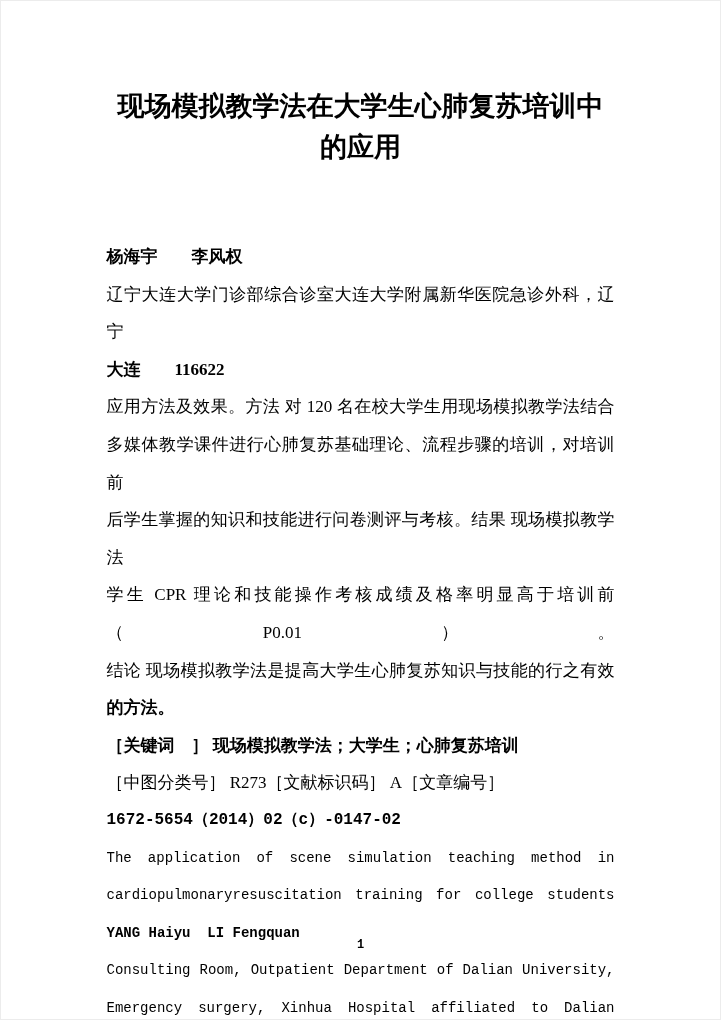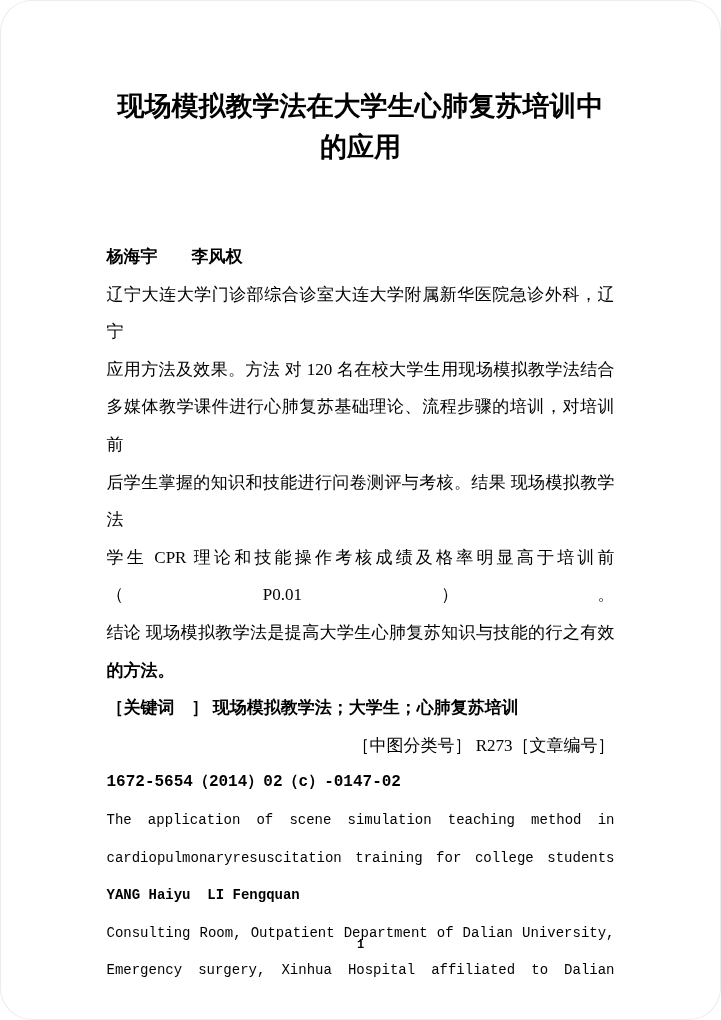--- a/index.html
+++ b/index.html
@@ -6,21 +6,20 @@
   html, body { background: #ffffff; }
   .page {
     width: 721px;
     height: 1020px;
     background: #ffffff;
     position: relative;
     overflow: hidden;
     color: #000000;
     font-family: "Liberation Serif", "DejaVu Serif", serif;
     box-shadow: inset 0 0 0 1px #ececec;
-    border-radius: 32px;
   }
   .title-block {
     padding-top: 86px;
     text-align: center;
     font-weight: bold;
     font-size: 27px;
     line-height: 41px;
   }
   .content {
     width: 508px;
@@ -30,23 +29,22 @@
   .line { line-height: 37.6px; }
   
   .j { text-align: justify; text-align-last: justify; }
   
   .l { text-align: left; white-space: pre-wrap; font-weight: bold; }
   
   .lat { font-family: "Liberation Mono", "DejaVu Sans Mono", monospace; font-size: 14px; }
   .lat-lg { font-family: "Liberation Mono", "DejaVu Sans Mono", monospace; font-size: 16px; }
   .meta-row {
     display: flex;
-    justify-content: flex-end;
+    justify-content: flex-start;
     line-height: 37.6px;
-    margin-left: 48px;
   }
   .pageno {
     position: absolute;
     left: 0;
     right: 0;
     bottom: 68px;
     text-align: center;
     font-family: "Liberation Mono", "DejaVu Sans Mono", monospace;
     font-size: 12px;
     font-weight: bold;
@@ -60,32 +58,34 @@
   <div class="title-block">
     <div>现场模拟教学法在大学生心肺复苏培训中</div>
     <div>的应用</div>
   </div>
 
   <div class="content">
 
     <div class="line l">杨海宇　　李风权</div>
 
     <div class="line j">辽宁大连大学门诊部综合诊室大连大学附属新华医院急诊外科，辽宁</div>
+    <div class="line l">大连　　116622</div>
 
     <div class="line j">应用方法及效果。方法 对 120 名在校大学生用现场模拟教学法结合</div>
     <div class="line j">多媒体教学课件进行心肺复苏基础理论、流程步骤的培训，对培训前</div>
     <div class="line j">后学生掌握的知识和技能进行问卷测评与考核。结果 现场模拟教学法</div>
     <div class="line j">学生 CPR 理论和技能操作考核成绩及格率明显高于培训前（P0.01）。</div>
     <div class="line j">结论 现场模拟教学法是提高大学生心肺复苏知识与技能的行之有效</div>
     <div class="line l">的方法。</div>
 
     <div class="line l">［关键词　］ 现场模拟教学法；大学生；心肺复苏培训</div>
 
     <div class="meta-row">
       <span>［中图分类号］ R273</span>
+      <span>［文献标识码］ A</span>
       <span>［文章编号］</span>
     </div>
     <div class="line l lat-lg">1672-5654（2014）02（c）-0147-02</div>
 
     <div class="line j lat">The application of scene simulation teaching method in</div>
     <div class="line j lat">cardiopulmonaryresuscitation training for college students</div>
     <div class="line l lat">YANG Haiyu  LI Fengquan</div>
     <div class="line j lat">Consulting Room, Outpatient Department of Dalian University,</div>
     <div class="line j lat">Emergency surgery, Xinhua Hospital affiliated to Dalian</div>
 

